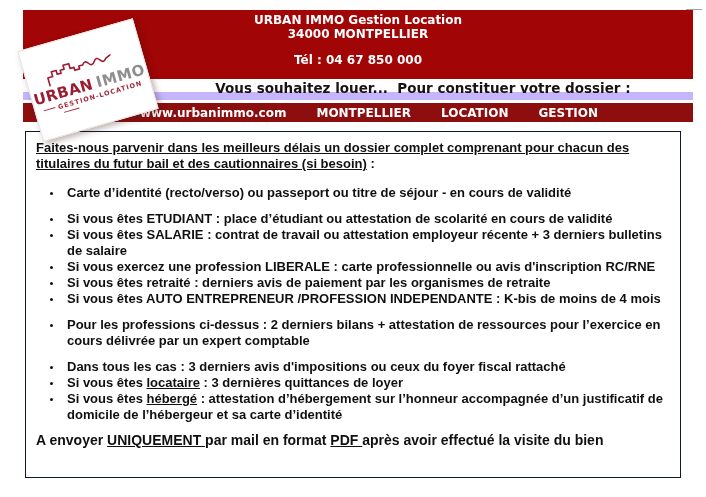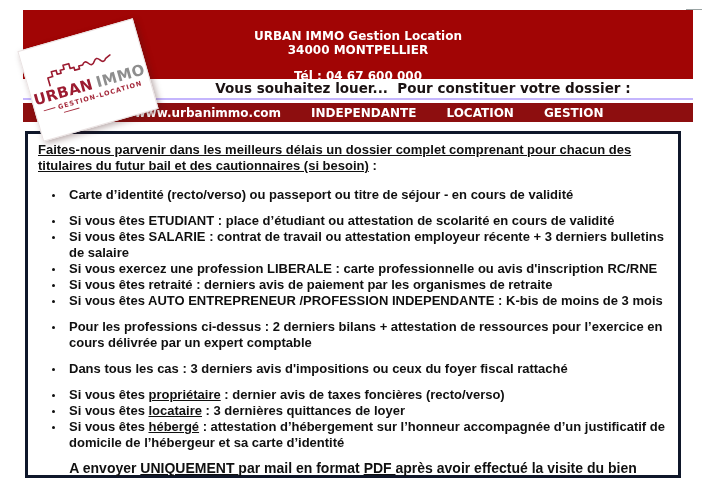--- a/index.html
+++ b/index.html
@@ -2,28 +2,28 @@
 <html><head>
 <meta charset="utf-8">
 <style>
   html,body{margin:0;padding:0;background:#ffffff;}
   .page{position:relative;width:706px;height:497px;background:#fff;overflow:hidden;
         font-family:"Liberation Sans",sans-serif;}
 
   
   .band-top{position:absolute;left:23px;top:10px;width:670px;height:69px;background:#A10505;
             color:#fff;text-align:center;font-family:"DejaVu Sans",sans-serif;font-weight:bold;
-            font-size:12px;line-height:13.5px;padding-top:20px;box-sizing:border-box;}
+            font-size:12px;line-height:13.5px;padding-top:4px;box-sizing:border-box;}
   .band-top .phone{margin-top:13px;}
 
   .corner-tick{position:absolute;left:686px;top:9px;width:16px;height:1px;background:#9aa4a4;}
 
   
   .tagline{position:absolute;left:23px;top:79px;width:670px;height:21px;background:#fff;
-           border-bottom:2px solid #c4b5fd;box-sizing:border-box;text-align:center;
+           border-bottom:8px solid #c4b5fd;box-sizing:border-box;text-align:center;
            padding-left:130px;font-family:"DejaVu Sans",sans-serif;font-weight:bold;
            font-size:13.5px;line-height:19px;color:#1a1212;}
   .tagline span{white-space:pre;}
 
   
   .band-nav{position:absolute;left:23px;top:103px;width:670px;height:19px;background:#8D0E0F;
             color:#fff;display:flex;align-items:center;justify-content:center;gap:30px;
             padding-left:22px;box-sizing:border-box;font-family:"DejaVu Sans",sans-serif;
             font-weight:bold;font-size:12px;}
 
@@ -39,53 +39,53 @@
   .logo-immo{font-family:"DejaVu Sans",sans-serif;font-weight:bold;font-size:15px;
              color:#8E8E8E;margin-left:4px;letter-spacing:.5px;}
   .logo-sub{display:flex;align-items:center;gap:3px;margin-top:1px;}
   .logo-sub .dash{display:inline-block;width:12px;height:1px;background:#A52A3C;}
   .logo-sub-text{font-family:"DejaVu Sans",sans-serif;font-weight:bold;font-size:6.5px;
                  letter-spacing:1px;color:#A52A3C;}
   .logo-sub2{width:16px;height:1px;background:#A52A3C;margin-top:2px;transform:translateX(-24px);}
 
   
   .content-box{position:absolute;left:25px;top:131px;width:656px;height:347px;
-               border:3px solid #0f172a;box-sizing:border-box;background:#fff;
+               border:1px solid #0f172a;box-sizing:border-box;background:#fff;
                padding:8px 10px 0 10px;color:#101010;}
   .intro{margin:0 0 13px 0;font-size:13px;line-height:16px;font-weight:bold;}
   .u{text-decoration:underline;}
   ul.doc-list{list-style:none;margin:0;padding:0;}
   ul.doc-list li{position:relative;padding-left:31px;font-size:13px;line-height:16px;
                  font-weight:bold;}
   ul.doc-list li::before{content:"";position:absolute;left:14px;top:6.5px;width:3px;height:3px;
                  background:#101010;border-radius:50%;}
   ul.doc-list li.gap{margin-top:10px;}
-  .closing{margin:9px 0 0 0;text-align:center;font-size:14px;font-weight:bold;
+  .closing{margin:9px 0 0 0;font-size:14px;font-weight:bold;
            white-space:pre-wrap;}
 </style>
 </head>
 <body>
 
 <div class="page">
 
   <div class="corner-tick"></div>
 
   <div class="band-top">
     <div>URBAN IMMO Gestion Location</div>
     <div>34000 MONTPELLIER</div>
-    <div class="phone">Tél : 04 67 600 000</div>
+    <div class="phone">Tél : 04 67 850 000</div>
   </div>
 
   <div class="tagline">
     <span>Vous souhaitez louer...  Pour constituer votre dossier :</span>
   </div>
 
   <div class="band-nav">
     <span>www.urbanimmo.com</span>
-    <span>INDEPENDANTE</span>
+    <span>MONTPELLIER</span>
     <span>LOCATION</span>
     <span>GESTION</span>
   </div>
 
   <div class="logo-card">
     <svg class="skyline" width="80" height="20" viewBox="0 0 80 20">
       <path d="M2 19 V11 h5 V6 h5 v4 h4 V7 h4 V3 h6 v5 h4 v3 h5 V8 h4
                c2 -3 4 -3 6 0 c2 3 4 3 6 0 c2 -3 4 -3 6 0 c2 3 4 3 6 0 l5 -2" fill="none" stroke="#9C1B30" stroke-width="1.6" stroke-linejoin="round" stroke-linecap="round"></path>
     </svg>
     <div class="logo-text">
@@ -100,24 +100,23 @@
 
   <div class="content-box">
     <p class="intro"><span class="u">Faites-nous parvenir dans les meilleurs délais un dossier complet comprenant pour chacun des titulaires du futur bail et des cautionnaires (si besoin)</span><span> :</span></p>
 
     <ul class="doc-list" id="bullet-list">
         <li><span>Carte d’identité (recto/verso) ou passeport ou titre de séjour - en cours de validité</span></li>
         <li class="gap"><span>Si vous êtes ETUDIANT : place d’étudiant ou attestation de scolarité en cours de validité</span></li>
         <li><span>Si vous êtes SALARIE : contrat de travail ou attestation employeur récente + 3 derniers bulletins de salaire</span></li>
         <li><span>Si vous exercez une profession LIBERALE : carte professionnelle ou avis d'inscription RC/RNE</span></li>
         <li><span>Si vous êtes retraité : derniers avis de paiement par les organismes de retraite</span></li>
-        <li><span>Si vous êtes AUTO ENTREPRENEUR /PROFESSION INDEPENDANTE : K-bis de moins de 3 mois</span></li>
+        <li><span>Si vous êtes AUTO ENTREPRENEUR /PROFESSION INDEPENDANTE : K-bis de moins de 4 mois</span></li>
         <li class="gap"><span>Pour les professions ci-dessus : 2 derniers bilans + attestation de ressources pour l’exercice en cours délivrée par un expert comptable</span></li>
         <li class="gap"><span>Dans tous les cas : 3 derniers avis d'impositions ou ceux du foyer fiscal rattaché</span></li>
-        <li class="gap"><span>Si vous êtes </span><span class="u">propriétaire</span><span> : dernier avis de taxes foncières (recto/verso)</span></li>
         <li><span>Si vous êtes </span><span class="u">locataire</span><span> : 3 dernières quittances de loyer</span></li>
         <li><span>Si vous êtes </span><span class="u">hébergé</span><span> : attestation d’hébergement sur l’honneur accompagnée d’un justificatif de domicile de l’hébergeur et sa carte d’identité</span></li>
       </ul>
 
     <p class="closing" id="closing-line"><span>A envoyer </span><span class="u">UNIQUEMENT </span><span>par mail en format </span><span class="u">PDF </span><span>après avoir effectué la visite du bien</span></p>
   </div>
 
 </div>
 
 </body></html>

